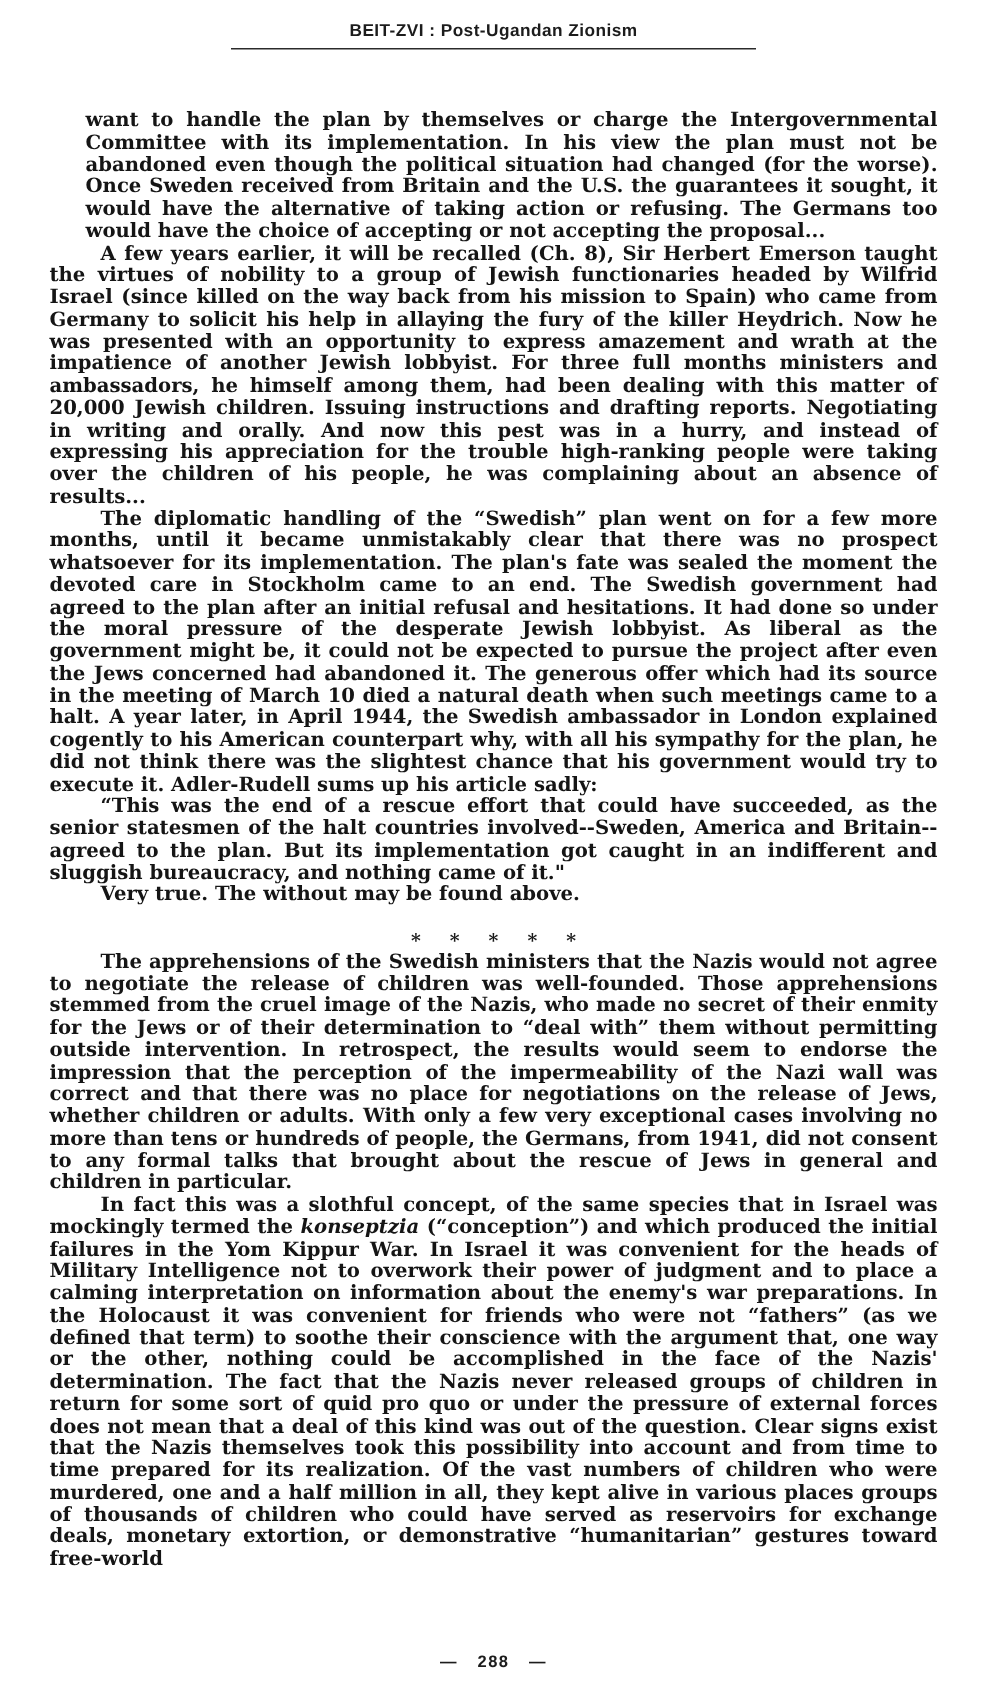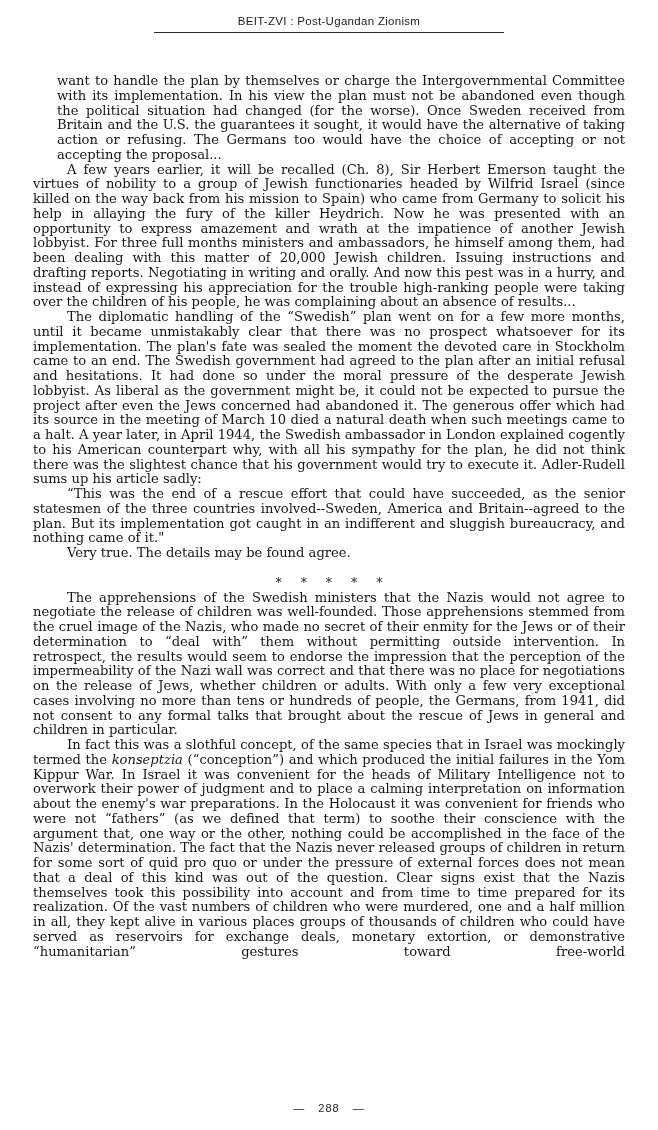--- a/index.html
+++ b/index.html
@@ -1,15 +1,15 @@
 <!DOCTYPE html>
 <html><head>
 <meta charset="utf-8">
 <style>
-  * { box-sizing: border-box; }
+  * { box-sizing: border-box; font-weight: bold; }
   html, body { margin: 0; padding: 0; background: #ffffff; }
   .page {
     position: relative;
     width: 658px;
     height: 1130px;
     background: #ffffff;
     color: #141414;
     overflow: hidden;
     font-family: "DejaVu Serif", serif;
   }
@@ -68,22 +68,22 @@
 
   <div class="header">
     <div class="header-title">BEIT-ZVI : Post-Ugandan Zionism</div>
     <div class="header-rule"></div>
   </div>
 
   <div class="body-text">
     <p class="noindent">want to handle the plan by themselves or charge the Intergovernmental Committee with its implementation. In his view the plan must not be abandoned even though the political situation had changed (for the worse). Once Sweden received from Britain and the U.S. the guarantees it sought, it would have the alternative of taking action or refusing. The Germans too would have the choice of accepting or not accepting the proposal...</p>
     <p>A few years earlier, it will be recalled (Ch. 8), Sir Herbert Emerson taught the virtues of nobility to a group of Jewish functionaries headed by Wilfrid Israel (since killed on the way back from his mission to Spain) who came from Germany to solicit his help in allaying the fury of the killer Heydrich. Now he was presented with an opportunity to express amazement and wrath at the impatience of another Jewish lobbyist. For three full months ministers and ambassadors, he himself among them, had been dealing with this matter of 20,000 Jewish children. Issuing instructions and drafting reports. Negotiating in writing and orally. And now this pest was in a hurry, and instead of expressing his appreciation for the trouble high-ranking people were taking over the children of his people, he was complaining about an absence of results...</p>
     <p>The diplomatic handling of the “Swedish” plan went on for a few more months, until it became unmistakably clear that there was no prospect whatsoever for its implementation. The plan's fate was sealed the moment the devoted care in Stockholm came to an end. The Swedish government had agreed to the plan after an initial refusal and hesitations. It had done so under the moral pressure of the desperate Jewish lobbyist. As liberal as the government might be, it could not be expected to pursue the project after even the Jews concerned had abandoned it. The generous offer which had its source in the meeting of March 10 died a natural death when such meetings came to a halt. A year later, in April 1944, the Swedish ambassador in London explained cogently to his American counterpart why, with all his sympathy for the plan, he did not think there was the slightest chance that his government would try to execute it. Adler-Rudell sums up his article sadly:</p>
-    <p class="quote-paragraph">“This was the end of a rescue effort that could have succeeded, as the senior statesmen of the three countries involved--Sweden, America and Britain--agreed to the plan. But its implementation got caught in an indifferent and sluggish bureaucracy, and nothing came of it."</p>
-    <p class="very-true">Very true. The details may be found agree.</p>
+    <p class="quote-paragraph">“This was the end of a rescue effort that could have succeeded, as the senior statesmen of the halt countries involved--Sweden, America and Britain--agreed to the plan. But its implementation got caught in an indifferent and sluggish bureaucracy, and nothing came of it."</p>
+    <p class="very-true">Very true. The without may be found above.</p>
     <div class="separator">* * * * *</div>
     <p class="after-sep">The apprehensions of the Swedish ministers that the Nazis would not agree to negotiate the release of children was well-founded. Those apprehensions stemmed from the cruel image of the Nazis, who made no secret of their enmity for the Jews or of their determination to “deal with” them without permitting outside intervention. In retrospect, the results would seem to endorse the impression that the perception of the impermeability of the Nazi wall was correct and that there was no place for negotiations on the release of Jews, whether children or adults. With only a few very exceptional cases involving no more than tens or hundreds of people, the Germans, from 1941, did not consent to any formal talks that brought about the rescue of Jews in general and children in particular.</p>
     <p class="continues"><span>In fact this was a slothful concept, of the same species that in Israel was mockingly termed the </span><i>konseptzia</i><span> (“conception”) and which produced the initial failures in the Yom Kippur War. In Israel it was convenient for the heads of Military Intelligence not to overwork their power of judgment and to place a calming interpretation on information about the enemy's war preparations. In the Holocaust it was convenient for friends who were not “fathers” (as we defined that term) to soothe their conscience with the argument that, one way or the other, nothing could be accomplished in the face of the Nazis' determination. The fact that the Nazis never released groups of children in return for some sort of quid pro quo or under the pressure of external forces does not mean that a deal of this kind was out of the question. Clear signs exist that the Nazis themselves took this possibility into account and from time to time prepared for its realization. Of the vast numbers of children who were murdered, one and a half million in all, they kept alive in various places groups of thousands of children who could have served as reservoirs for exchange deals, monetary extortion, or demonstrative “humanitarian” gestures toward free-world</span></p>
   </div>
 
   <div class="footer">
     <span>— 288 —</span>
   </div>
 
 </div>

